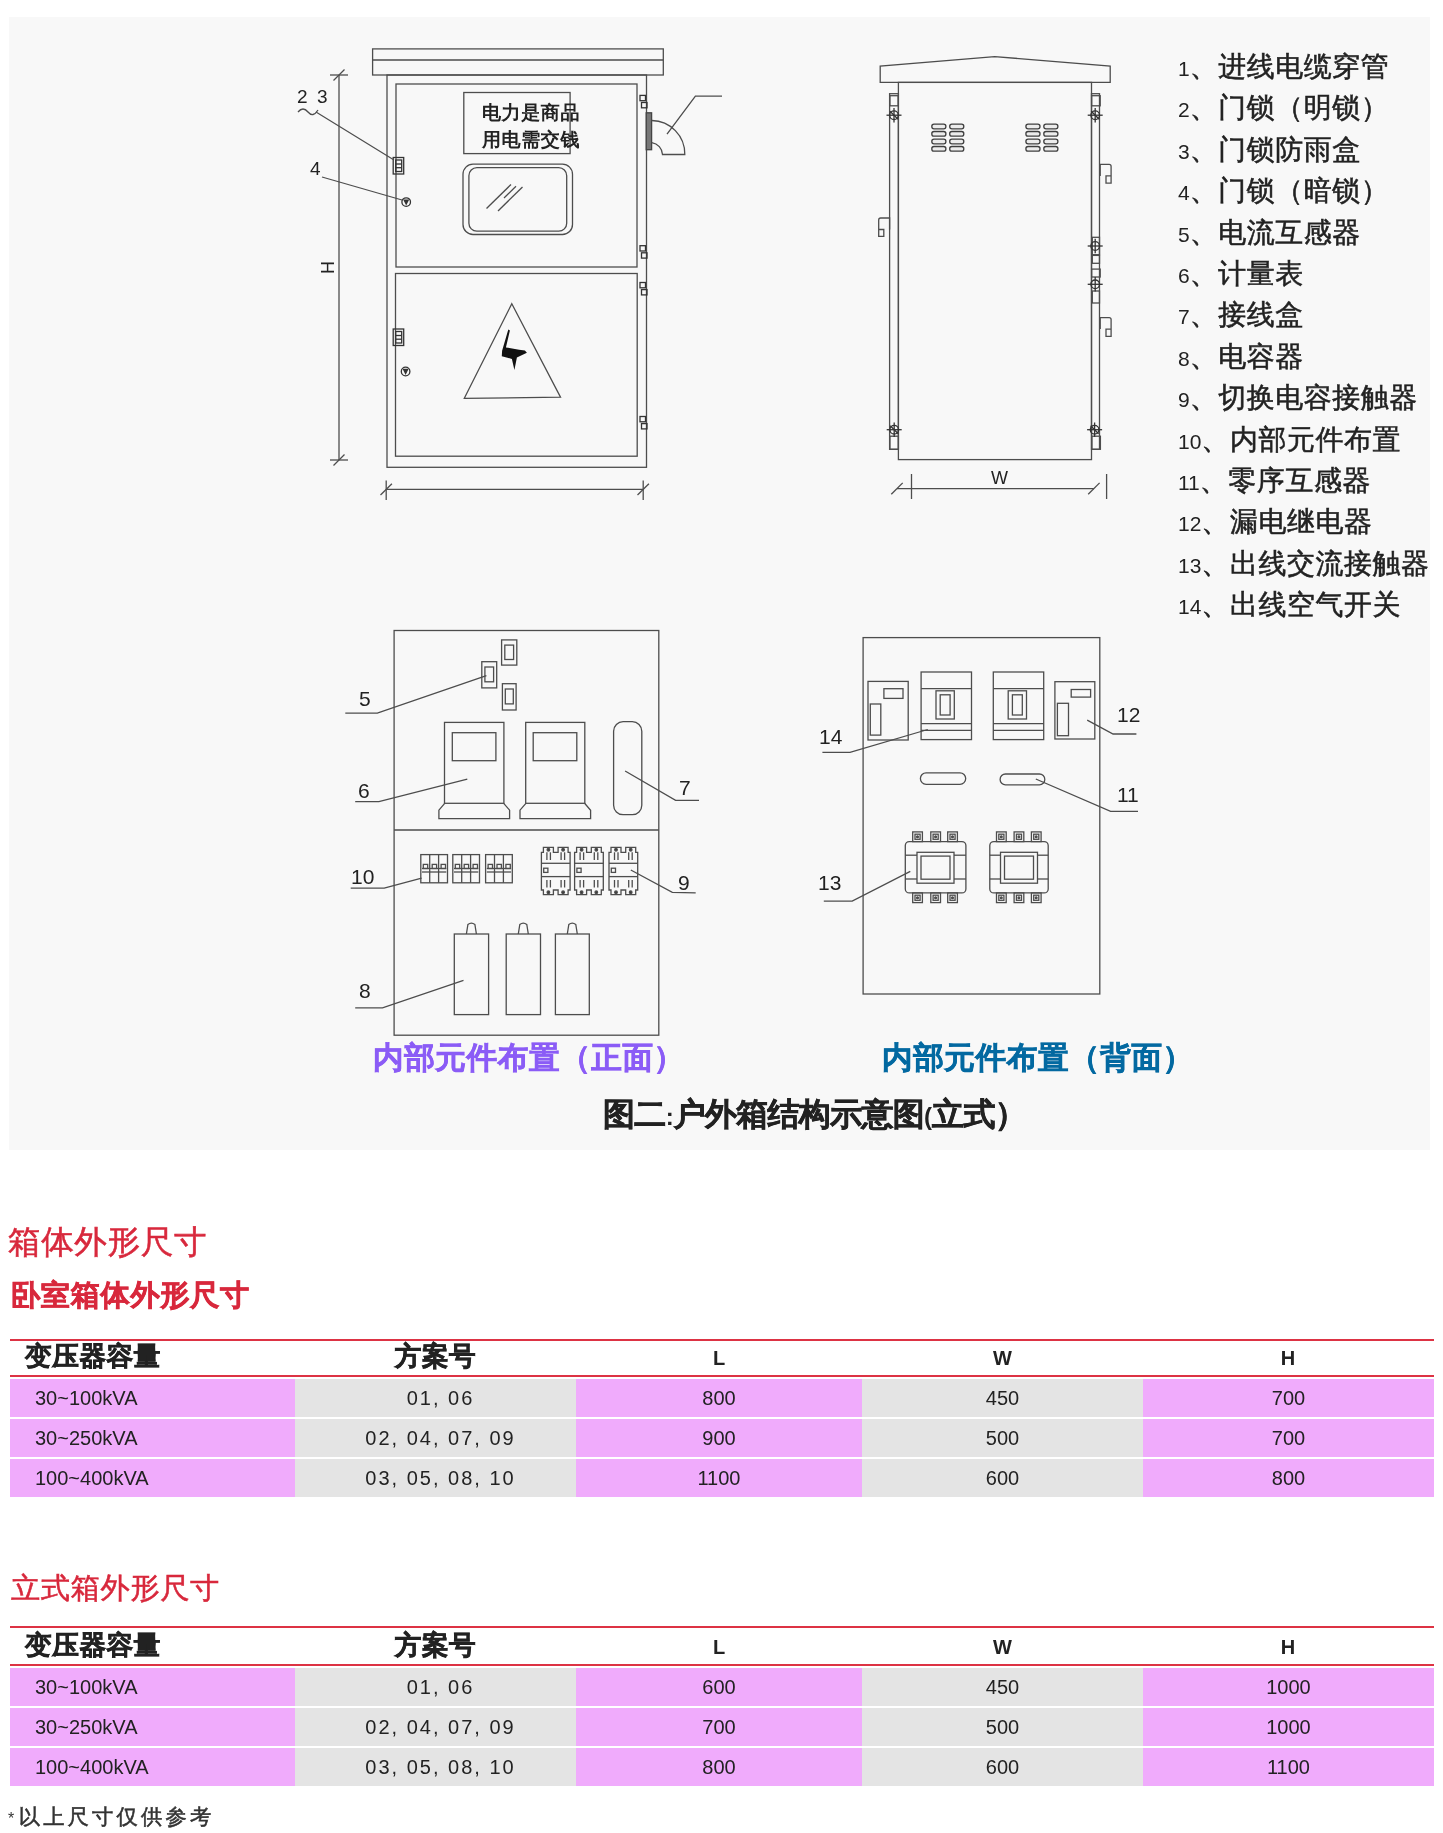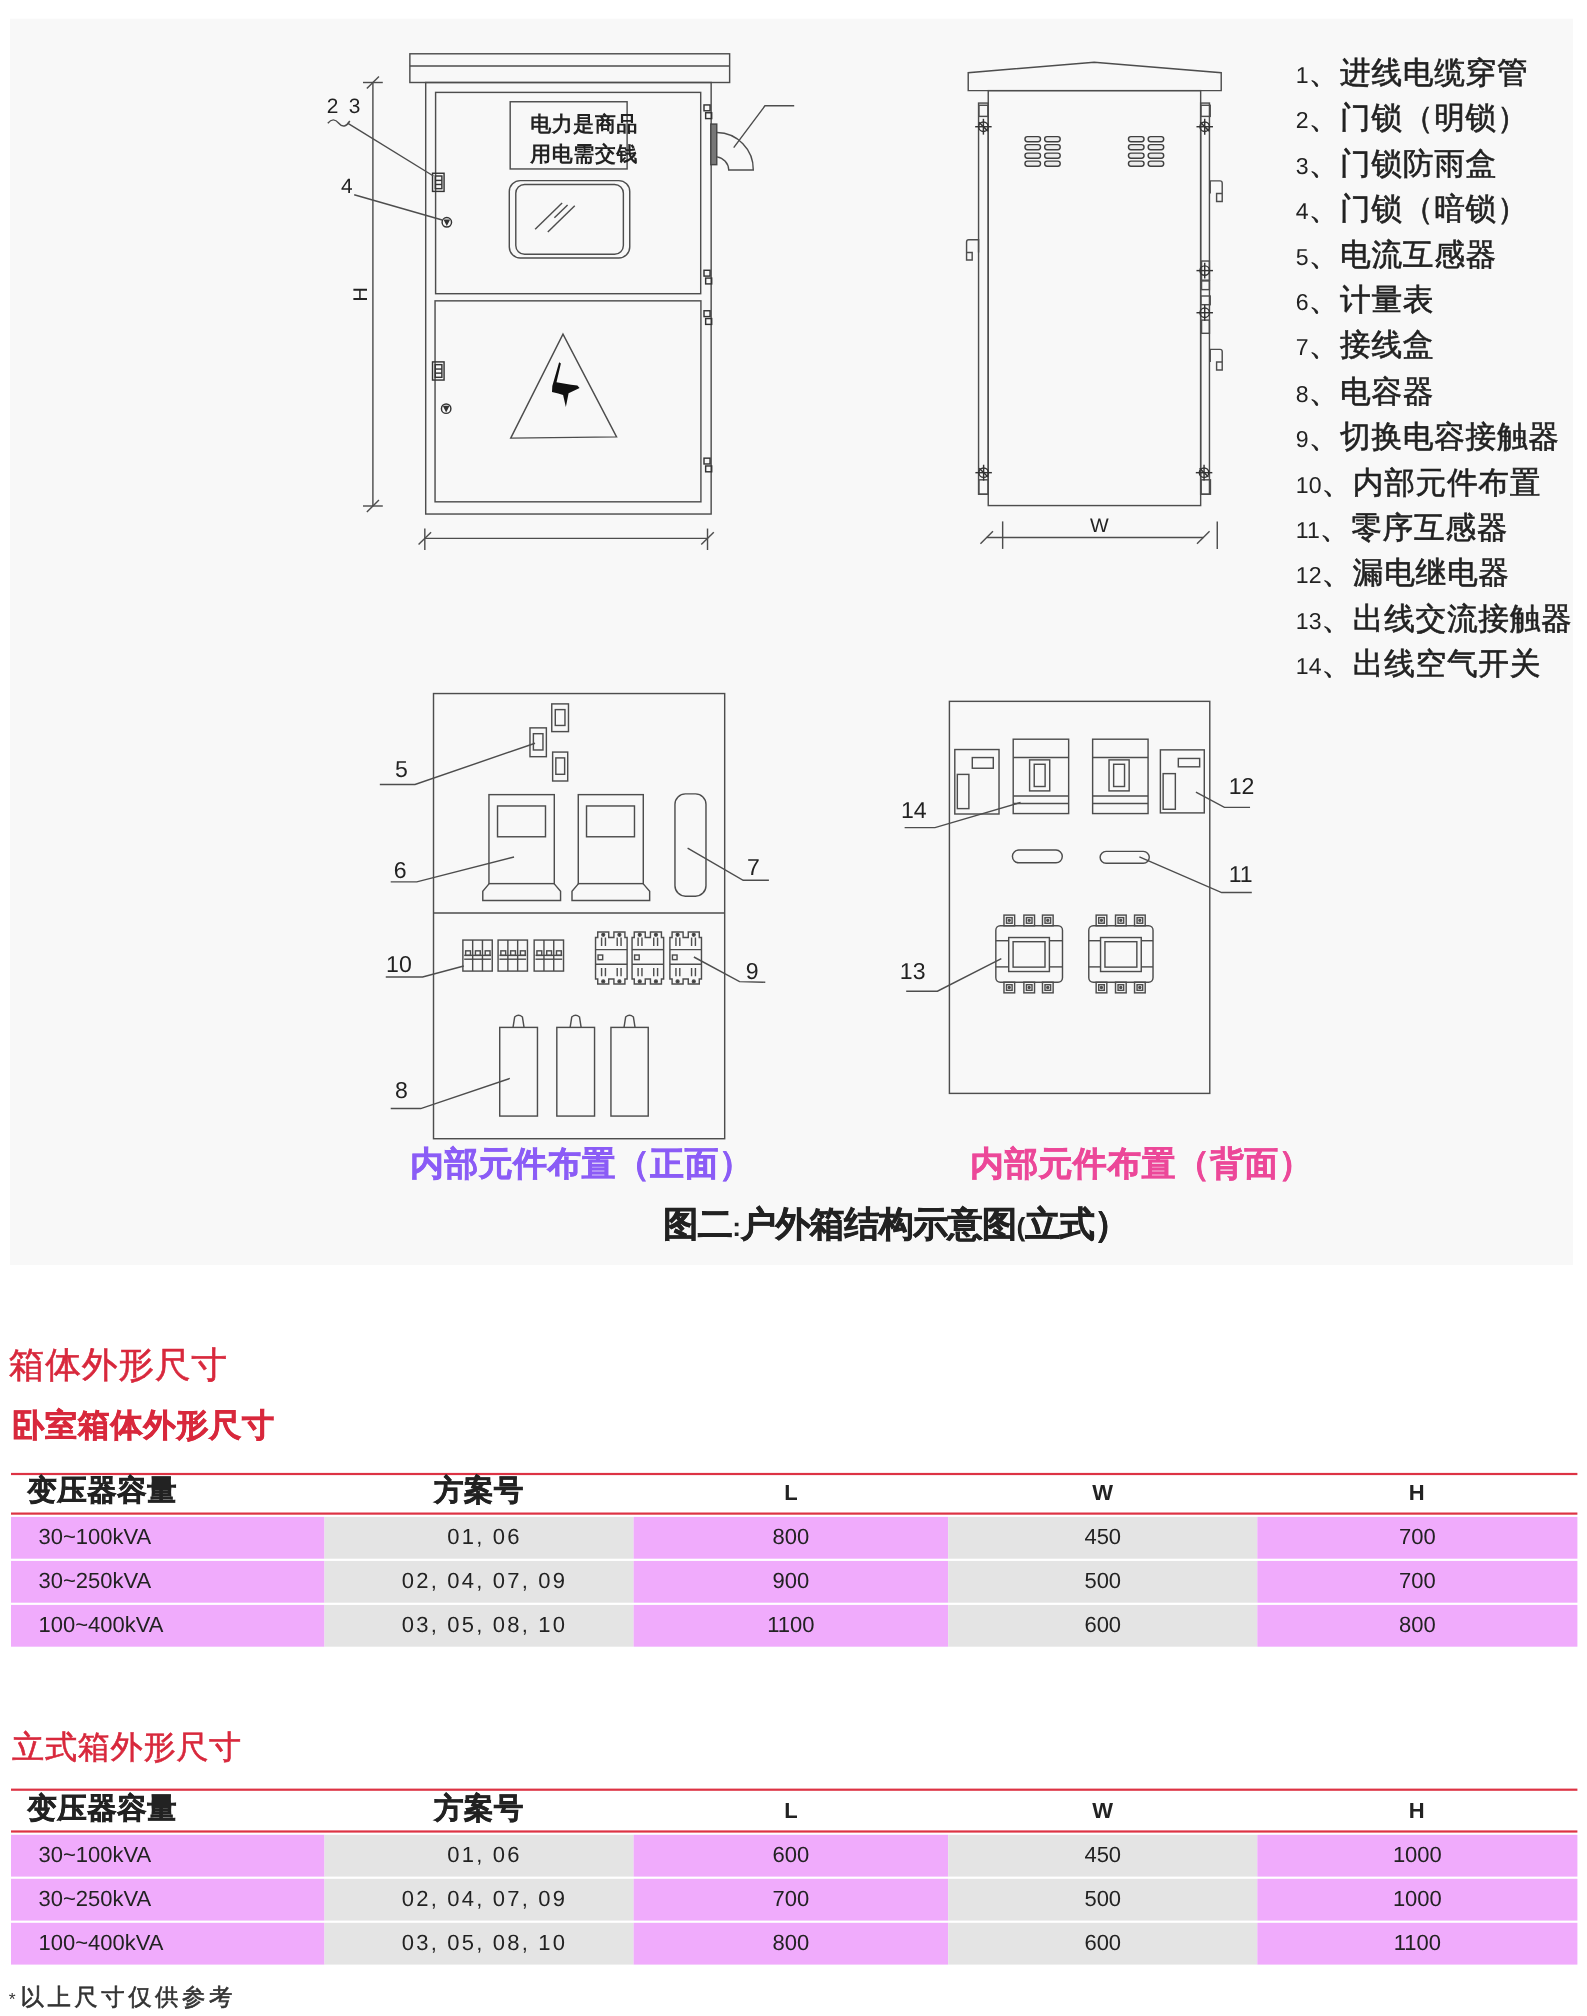--- a/index.html
+++ b/index.html
@@ -512,21 +512,21 @@
 <div>9<span class="cj">、切换电容接触器</span></div>
 <div>10<span class="cj">、内部元件布置</span></div>
 <div>11<span class="cj">、零序互感器</span></div>
 <div>12<span class="cj">、漏电继电器</span></div>
 <div>13<span class="cj">、出线交流接触器</span></div>
 <div>14<span class="cj">、出线空气开关</span></div>
 </div>
 
 <div class="abs" style="left:373px;top:1047px;width:240px;font-size:23px;font-weight:bold;color:#8b5cf6;white-space:nowrap;"><span class="cj">内部元件布置（正面）</span></div>
 
-<div class="abs" style="left:882px;top:1047px;width:240px;font-size:23px;font-weight:bold;color:#ec4899;white-space:nowrap;"><span class="cj">内部元件布置（背面）</span></div>
+<div class="abs" style="left:882px;top:1047px;width:240px;font-size:23px;font-weight:bold;color:#0369a1;white-space:nowrap;"><span class="cj">内部元件布置（背面）</span></div>
 
 <div class="abs" style="left:603px;top:1103px;width:330px;font-size:24px;font-weight:bold;color:#222;white-space:nowrap;"><span class="cj" style="letter-spacing:-0.6px;">图二</span>:<span class="cj" style="letter-spacing:-0.6px;">户外箱结构示意图</span>(<span class="cj" style="letter-spacing:-0.6px;margin-top:14px;">立式）</span></div>
 
 <div class="abs red" style="left:8px;top:1231px;font-size:24.5px;white-space:nowrap;"><span class="cj">箱体外形尺寸</span></div>
 
 <div class="abs red" style="left:11px;top:1285px;font-size:22px;white-space:nowrap;font-weight:bold;"><span class="cj">卧室箱体外形尺寸</span></div>
 
 <div class="rline" style="top:1339px;"></div>
 
 <div class="hdr" style="left:25px;top:1341px;text-align:left;"><span class="cj">变压器容量</span></div>

